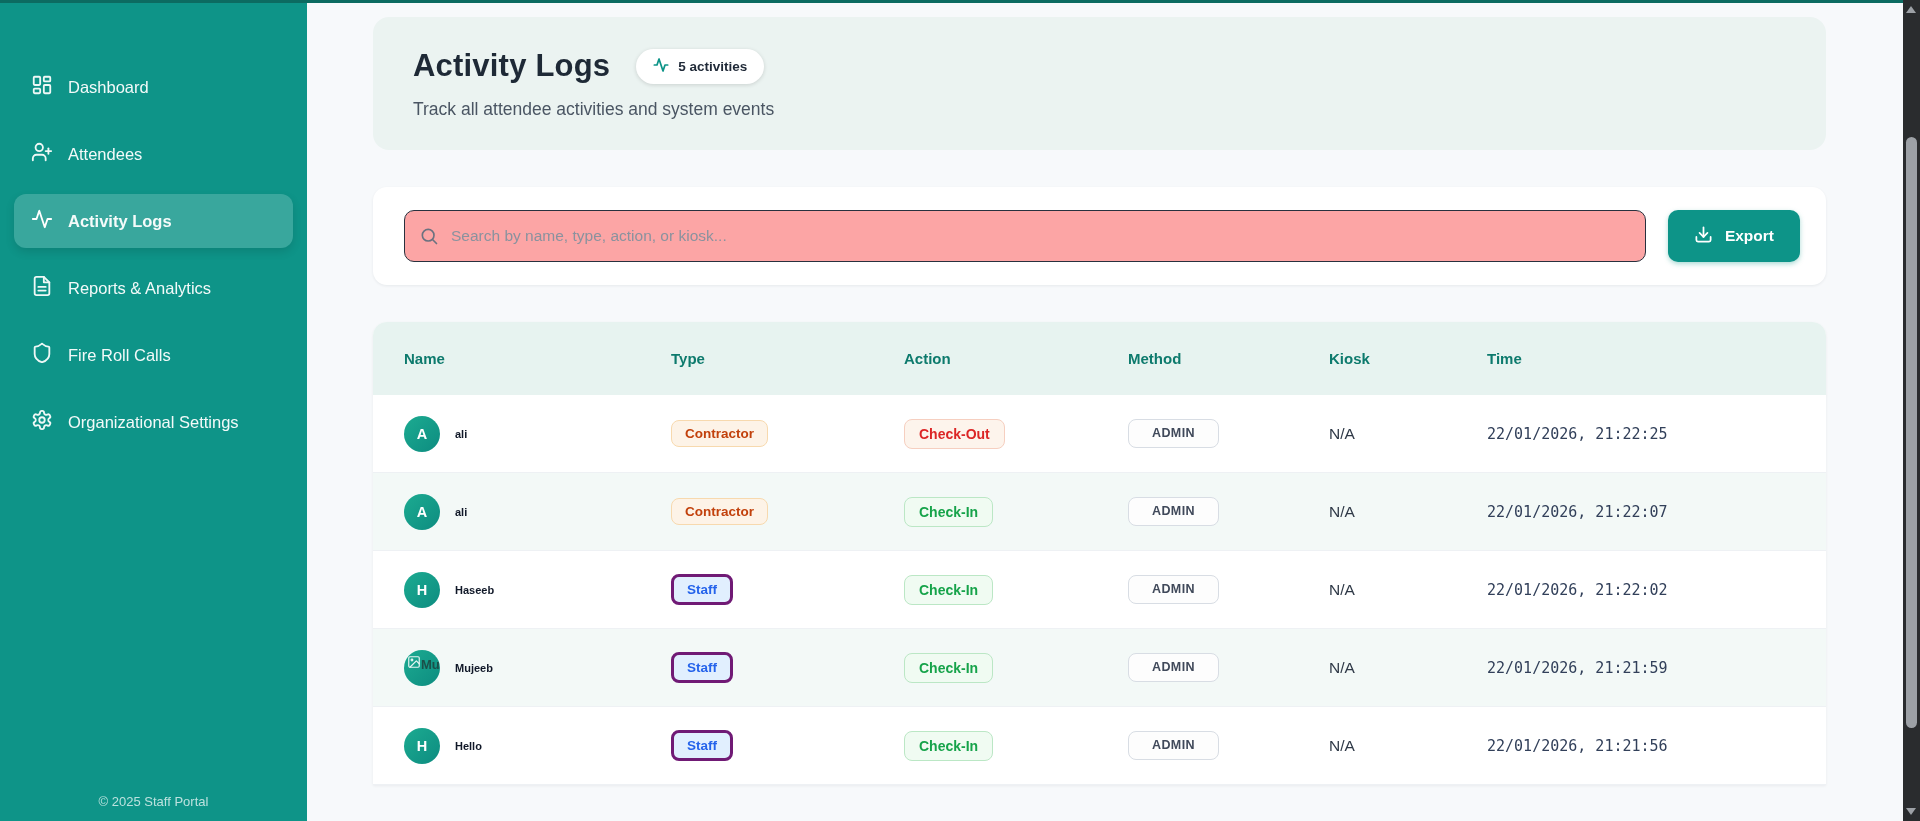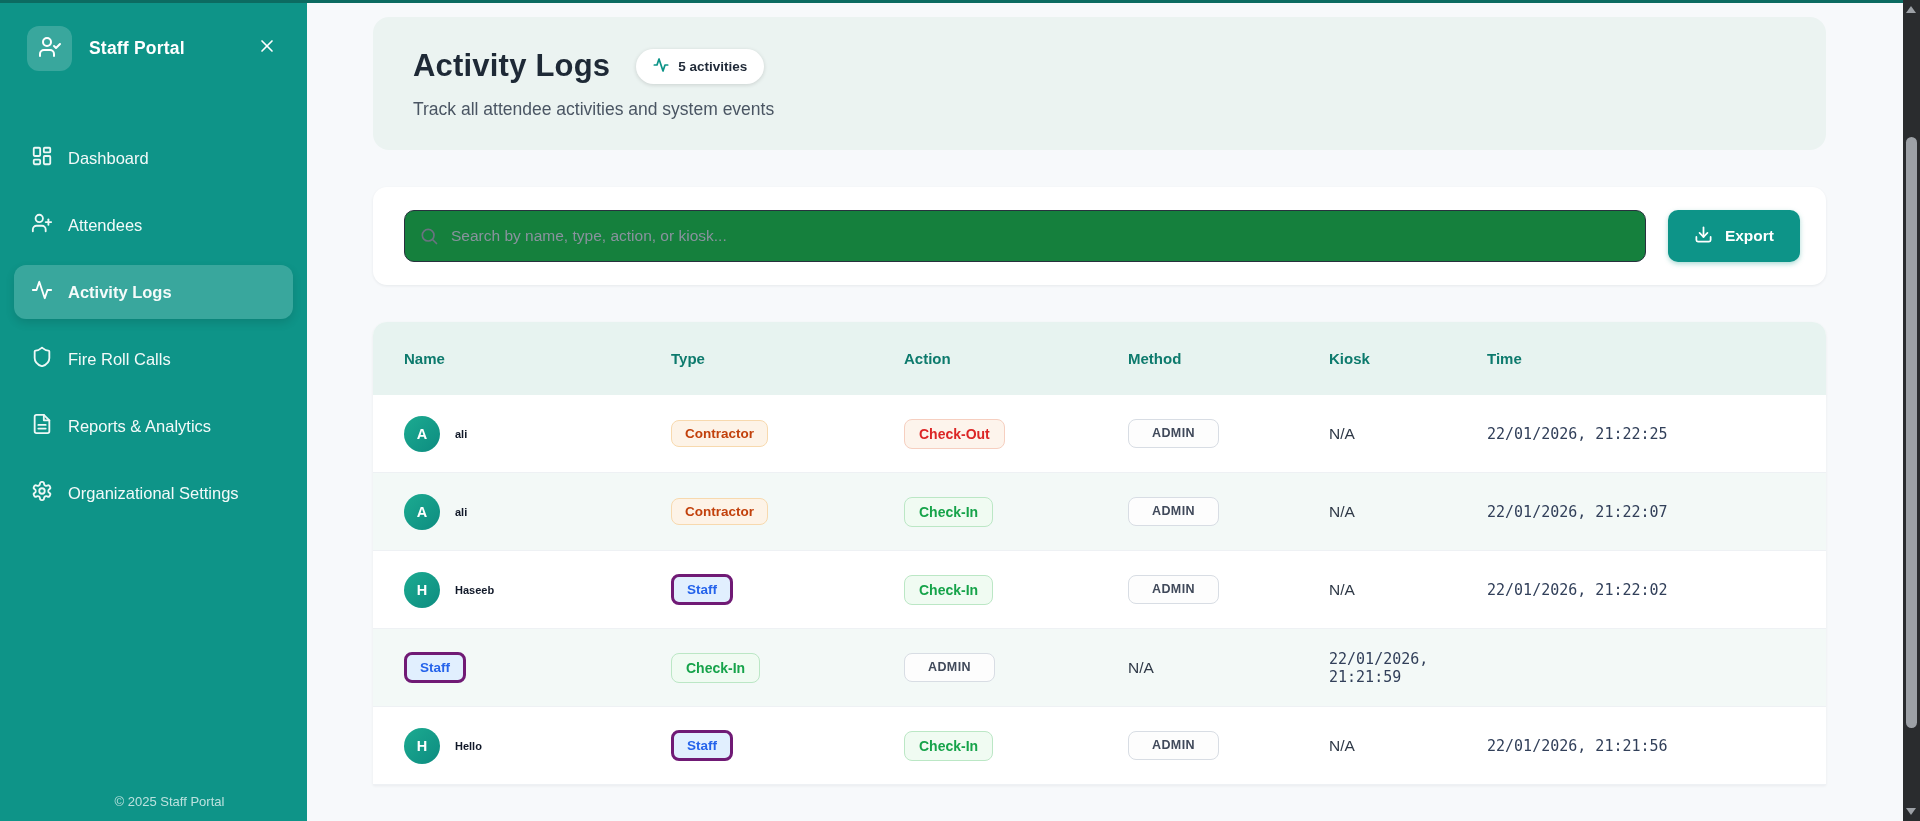--- a/index.html
+++ b/index.html
@@ -48,21 +48,21 @@
   .nav-item svg { width: 22px; height: 22px; flex-shrink: 0; }
   .nav-label { font-size: 16.5px; font-weight: 400; }
   .nav-item.active {
     background: rgba(255,255,255,0.18);
     box-shadow: 0 4px 10px rgba(0,0,0,0.12);
   }
   .nav-item.active .nav-label { font-weight: 600; }
 
   .side-footer {
     position: absolute; bottom: 12px; left: 0; width: 100%;
-    text-align: center; font-size: 13px; color: rgba(255,255,255,0.72); margin-left: 16px;
+    text-align: center; font-size: 13px; color: rgba(255,255,255,0.72);
   }
 
   
   .main { flex: 1; padding: 17px 94px 0 66px; }
 
   .header-card {
     background: #ebf3f1; border-radius: 16px;
     padding: 31px 40px 30px 40px;
   }
   .title-row { display: flex; align-items: center; gap: 26px; }
@@ -81,21 +81,21 @@
     padding: 23px 26px 23px 31px; display: flex; align-items: center;
     box-shadow: 0 1px 3px rgba(16,24,40,0.07);
   }
   .search-wrap { position: relative; flex: 1; margin-right: 22px; }
   .search-wrap svg {
     position: absolute; left: 15px; top: 16px; width: 20px; height: 20px;
   }
   .search-input {
     width: 100%; height: 52px; border: 1.4px solid #28313e; border-radius: 10px;
     padding: 0 16px 0 46px; font-size: 15.5px; color: #111827; outline: none;
-    font-family: "Liberation Sans", sans-serif; background: #15803d;
+    font-family: "Liberation Sans", sans-serif; background: #fca5a5;
   }
   .search-input::placeholder { color: #8a929e; }
   .btn-filters {
     height: 52px; padding: 0 23px; background: #fff; border: 1px solid #e4e8ee;
     border-radius: 10px; display: flex; align-items: center; gap: 11px;
     font-size: 15.5px; font-weight: 600; color: #26303d; cursor: pointer;
     box-shadow: 0 1px 2px rgba(16,24,40,0.06); margin-right: 16px;
     font-family: "Liberation Sans", sans-serif;
   }
   .btn-filters svg { width: 19px; height: 19px; }
@@ -173,40 +173,20 @@
     position: absolute; left: 3px; top: 137px; width: 11px; height: 591px;
     background: #9da1a6; border-radius: 6px;
   }
 </style>
 </head>
 <body>
 
 <div class="top-strip"></div>
 
 <aside class="sidebar">
-  <div class="side-head">
-    <div class="logo-box">
-      <span>
-        <svg viewBox="0 0 24 24" fill="none" stroke="#ffffff" stroke-width="2" stroke-linecap="round" stroke-linejoin="round" width="24" height="24">
-            <path d="M16 21v-2a4 4 0 0 0-4-4H6a4 4 0 0 0-4 4v2"></path>
-            <circle cx="9" cy="7" r="4"></circle>
-            <polyline points="16 11 18 13 22 9"></polyline>
-          </svg>
-      </span>
-    </div>
-    <div class="side-title">Staff Portal</div>
-    <div class="side-close">
-      <span>
-        <svg viewBox="0 0 24 24" fill="none" stroke="#ffffff" stroke-width="2" stroke-linecap="round" width="20" height="20">
-            <line x1="18" y1="6" x2="6" y2="18"></line>
-            <line x1="6" y1="6" x2="18" y2="18"></line>
-          </svg>
-      </span>
-    </div>
-  </div>
 
   <nav class="nav">
     <div class="nav-item">
       <span>
         <svg viewBox="0 0 24 24" fill="none" stroke="#eef8f6" stroke-width="2" stroke-linecap="round" stroke-linejoin="round" width="22" height="22">
             <rect width="7" height="9" x="3" y="3" rx="1"></rect>
             <rect width="7" height="5" x="14" y="3" rx="1"></rect>
             <rect width="7" height="9" x="14" y="12" rx="1"></rect>
             <rect width="7" height="5" x="3" y="16" rx="1"></rect>
           </svg>
@@ -228,35 +208,35 @@
       <span>
         <svg viewBox="0 0 24 24" fill="none" stroke="#ffffff" stroke-width="2" stroke-linecap="round" stroke-linejoin="round" width="22" height="22">
             <path d="M22 12h-4l-3 9L9 3l-3 9H2"></path>
           </svg>
       </span>
       <span class="nav-label">Activity Logs</span>
     </div>
     <div class="nav-item">
       <span>
         <svg viewBox="0 0 24 24" fill="none" stroke="#eef8f6" stroke-width="2" stroke-linecap="round" stroke-linejoin="round" width="22" height="22">
-            <path d="M20 13c0 5-3.5 7.5-7.66 8.95a1 1 0 0 1-.67-.01C7.5 20.5 4 18 4 13V6a1 1 0 0 1 1-1c2 0 4.5-1.2 6.24-2.72a1 1 0 0 1 1.52 0C14.5 3.8 17 5 19 5a1 1 0 0 1 1 1z"></path>
-          </svg>
-      </span>
-      <span class="nav-label">Fire Roll Calls</span>
-    </div>
-    <div class="nav-item">
-      <span>
-        <svg viewBox="0 0 24 24" fill="none" stroke="#eef8f6" stroke-width="2" stroke-linecap="round" stroke-linejoin="round" width="22" height="22">
             <path d="M14 2H6a2 2 0 0 0-2 2v16a2 2 0 0 0 2 2h12a2 2 0 0 0 2-2V8z"></path>
             <polyline points="14 2 14 8 20 8"></polyline>
             <line x1="16" y1="13" x2="8" y2="13"></line>
             <line x1="16" y1="17" x2="8" y2="17"></line>
           </svg>
       </span>
       <span class="nav-label">Reports &amp; Analytics</span>
+    </div>
+    <div class="nav-item">
+      <span>
+        <svg viewBox="0 0 24 24" fill="none" stroke="#eef8f6" stroke-width="2" stroke-linecap="round" stroke-linejoin="round" width="22" height="22">
+            <path d="M20 13c0 5-3.5 7.5-7.66 8.95a1 1 0 0 1-.67-.01C7.5 20.5 4 18 4 13V6a1 1 0 0 1 1-1c2 0 4.5-1.2 6.24-2.72a1 1 0 0 1 1.52 0C14.5 3.8 17 5 19 5a1 1 0 0 1 1 1z"></path>
+          </svg>
+      </span>
+      <span class="nav-label">Fire Roll Calls</span>
     </div>
     <div class="nav-item">
       <span>
         <svg viewBox="0 0 24 24" fill="none" stroke="#eef8f6" stroke-width="2" stroke-linecap="round" stroke-linejoin="round" width="22" height="22">
             <path d="M12.22 2h-.44a2 2 0 0 0-2 2v.18a2 2 0 0 1-1 1.73l-.43.25a2 2 0 0 1-2 0l-.15-.08a2 2 0 0 0-2.73.73l-.22.38a2 2 0 0 0 .73 2.73l.15.1a2 2 0 0 1 1 1.72v.51a2 2 0 0 1-1 1.74l-.15.09a2 2 0 0 0-.73 2.73l.22.38a2 2 0 0 0 2.73.73l.15-.08a2 2 0 0 1 2 0l.43.25a2 2 0 0 1 1 1.73V20a2 2 0 0 0 2 2h.44a2 2 0 0 0 2-2v-.18a2 2 0 0 1 1-1.73l.43-.25a2 2 0 0 1 2 0l.15.08a2 2 0 0 0 2.73-.73l.22-.39a2 2 0 0 0-.73-2.73l-.15-.08a2 2 0 0 1-1-1.74v-.5a2 2 0 0 1 1-1.74l.15-.09a2 2 0 0 0 .73-2.73l-.22-.38a2 2 0 0 0-2.73-.73l-.15.08a2 2 0 0 1-2 0l-.43-.25a2 2 0 0 1-1-1.73V4a2 2 0 0 0-2-2z"></path>
             <circle cx="12" cy="12" r="3"></circle>
           </svg>
       </span>
       <span class="nav-label">Organizational Settings</span>
     </div>
@@ -346,20 +326,33 @@
           <span class="rname">Haseeb</span>
         </div>
         <div class="cell"><span class="pill pill-staff">Staff</span></div>
         <div class="cell"><span class="pill pill-checkin">Check-In</span></div>
         <div class="cell"><span class="method-badge">ADMIN</span></div>
         <div class="cell kiosk">N/A</div>
         <div class="cell time">22/01/2026, 21:22:02</div>
       </div>
 
       <div class="trow alt">
+        <div class="cell cell-name">
+          <span class="avatar avatar-broken">
+            <span class="bimg">
+              <svg viewBox="0 0 24 24" fill="none" stroke="#e8f6f4" stroke-width="2" stroke-linecap="round" stroke-linejoin="round" width="14" height="14">
+                  <rect x="3" y="3" width="18" height="18" rx="2"></rect>
+                  <circle cx="8.5" cy="8.5" r="1.5"></circle>
+                  <path d="M21 15l-5-5L5 21"></path>
+                </svg>
+            </span>
+            <span class="btxt">Mu</span>
+          </span>
+          <span class="rname">Mujeeb</span>
+        </div>
         <div class="cell"><span class="pill pill-staff">Staff</span></div>
         <div class="cell"><span class="pill pill-checkin">Check-In</span></div>
         <div class="cell"><span class="method-badge">ADMIN</span></div>
         <div class="cell kiosk">N/A</div>
         <div class="cell time">22/01/2026, 21:21:59</div>
       </div>
 
       <div class="trow">
         <div class="cell cell-name">
           <span class="avatar">H</span>

